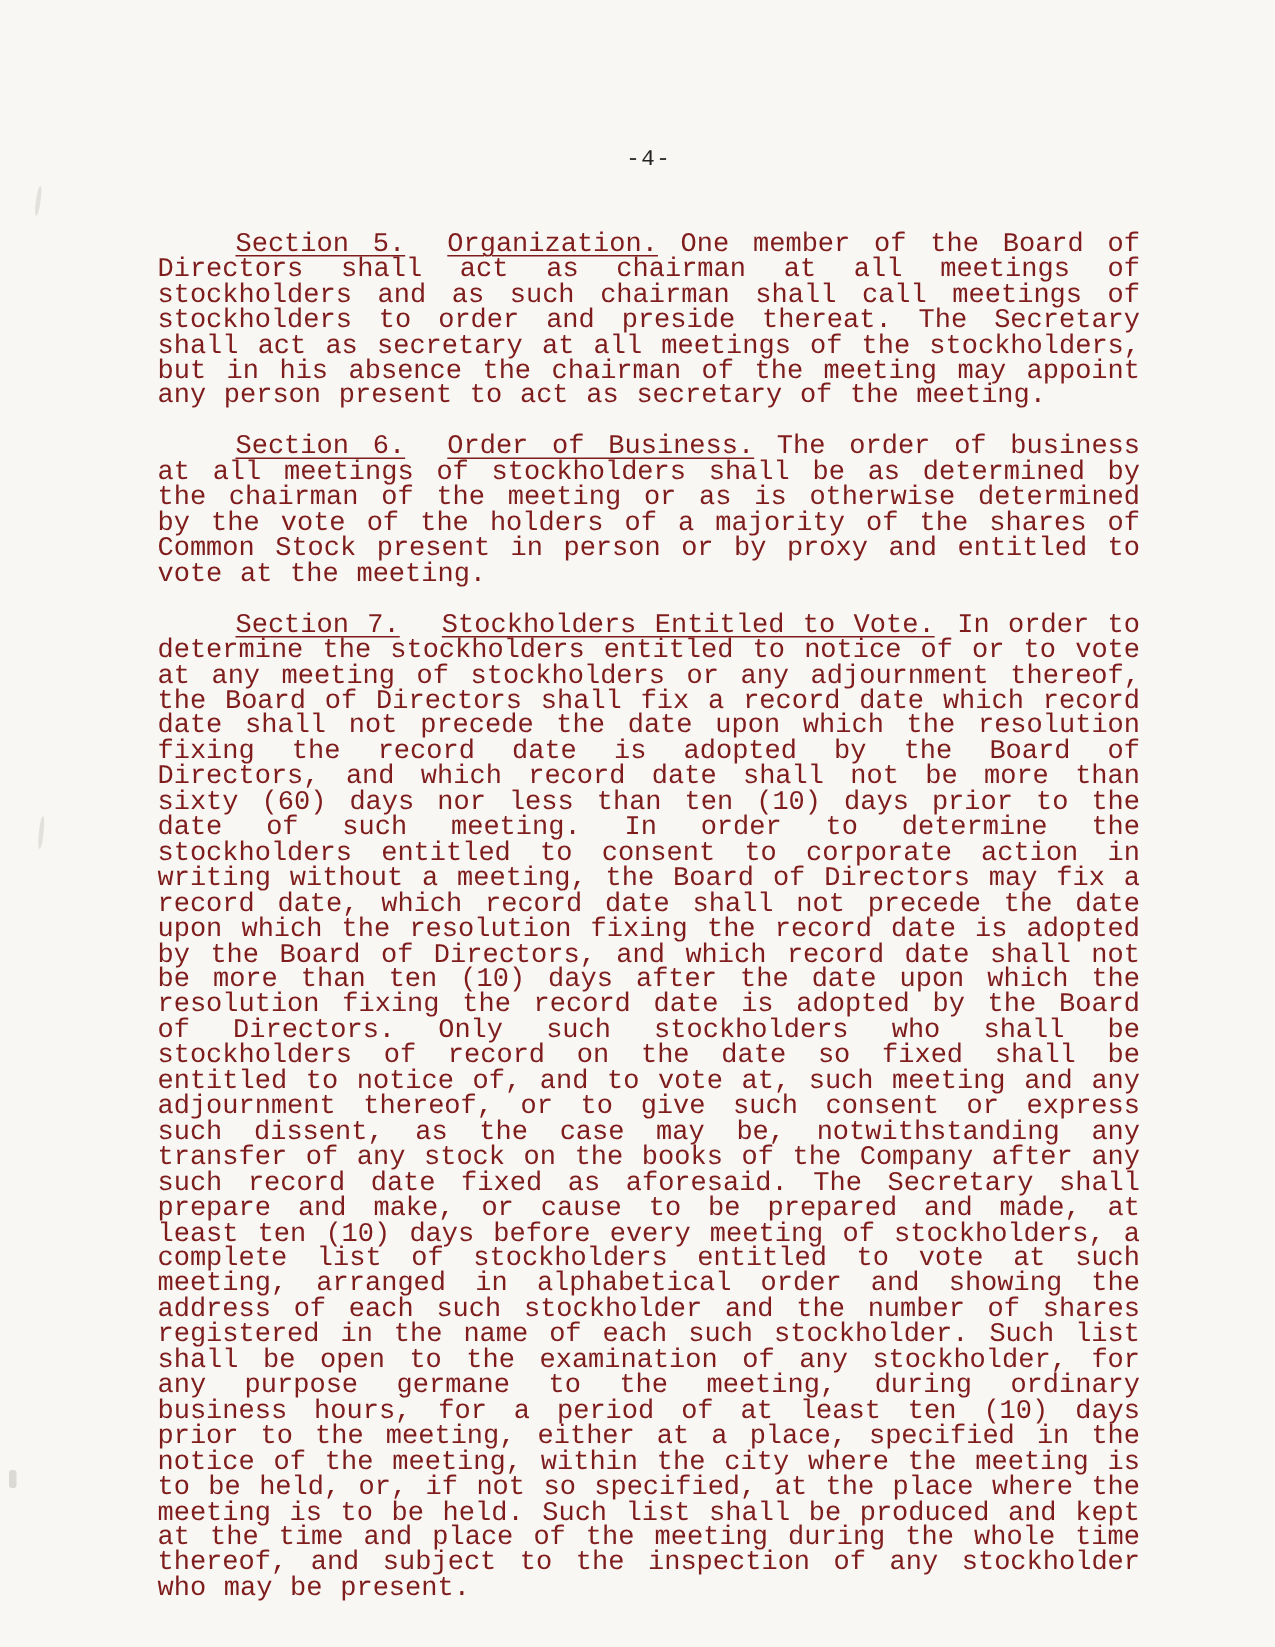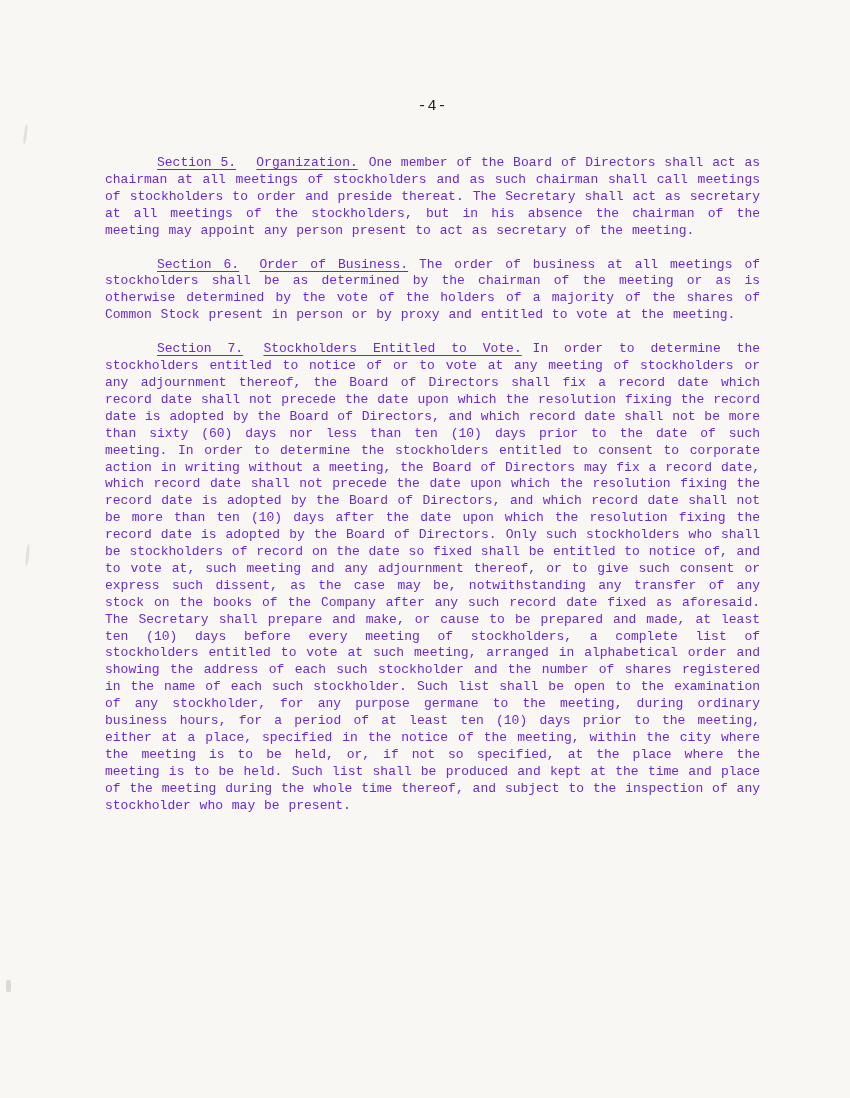--- a/index.html
+++ b/index.html
@@ -26,25 +26,25 @@
   }
   .page-number {
     text-align: center;
     font-size: 15px;
     letter-spacing: 1px;
     margin: 0 0 40px 0;
     color: #222;
   }
   .para {
     margin: 0 0 17px 0;
-    font-size: 13px;
+    font-size: 18px;
     line-height: 16.9px;
     text-align: justify;
     text-indent: 52px;
-    color: #6d28d9;
+    color: #7f1d1d;
     word-spacing: 1px;
   }
   .para:last-child { margin-bottom: 0; }
   .sec-label, .sec-title {
     text-decoration: underline;
     text-underline-offset: 3px;
     text-decoration-thickness: 1px;
   }
   .sec-title { margin-left: 2.6ch; }
   .sec-body  { margin-left: 1.4ch; }

